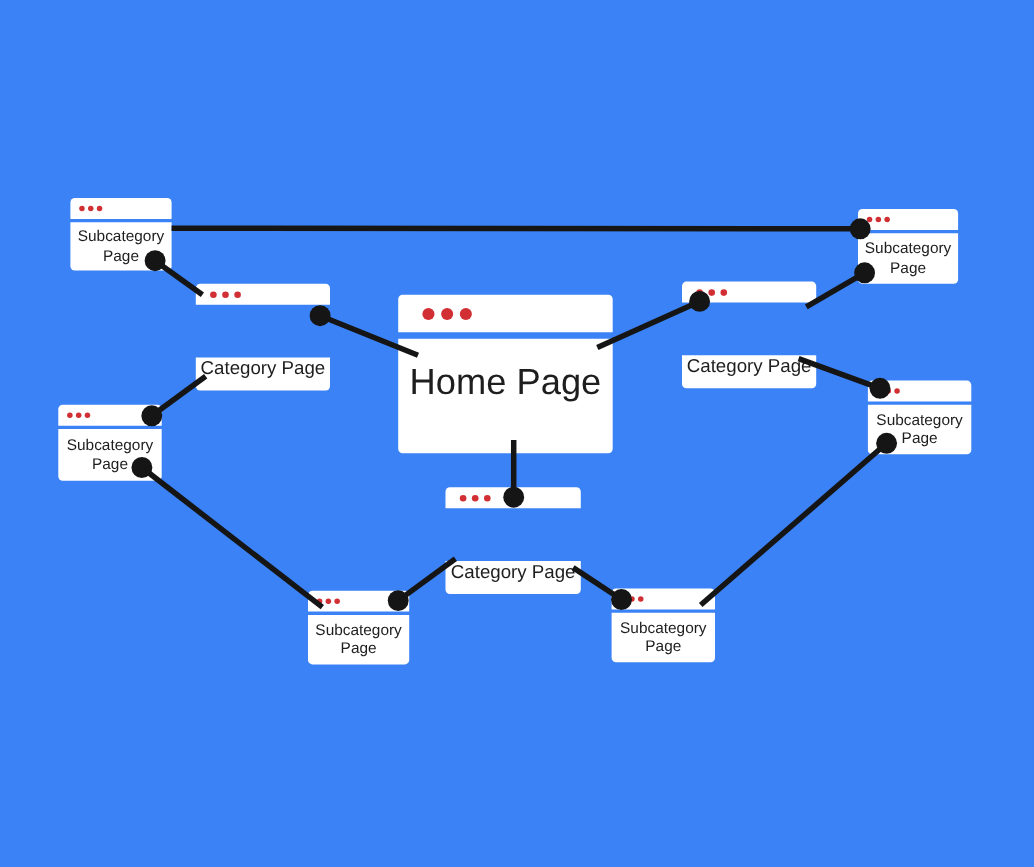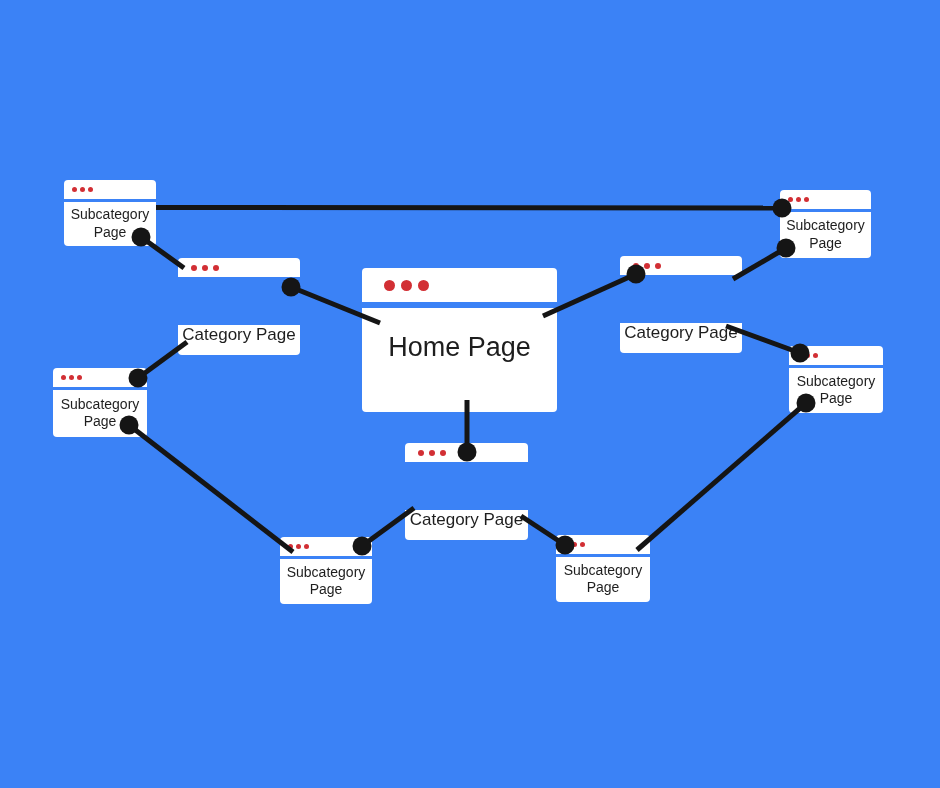--- a/index.html
+++ b/index.html
@@ -69,21 +69,21 @@
   
   .t-cat .bar   { height: 19px; margin-bottom: 3px; }
   .t-cat .wdots { margin-left: 13px; gap: 5px; }
   .t-cat .wdots i { width: 6px; height: 6px; }
   .t-cat .pane  { font-size: 17px; padding-bottom: 10px; margin-top: 45px; }
 
   
   .t-home .bar   { height: 34px; margin-bottom: 6px; }
   .t-home .wdots { margin-left: 22px; gap: 6px; }
   .t-home .wdots i { width: 11px; height: 11px; }
-  .t-home .pane  { font-size: 27px; padding-bottom: 26px; }
+  .t-home .pane  { font-size: 33px; padding-bottom: 26px; }
 
   
   .n-sub-tl { left: 64px;  top: 180px; width: 92px;  height: 66px; }
   .n-cat-l  { left: 178px; top: 258px; width: 122px; height: 90px; }
   .n-home   { left: 362px; top: 268px; width: 195px; height: 144px; }
   .n-cat-r  { left: 620px; top: 256px; width: 122px; height: 91px; }
   .n-sub-tr { left: 780px; top: 190px; width: 91px;  height: 68px; }
   .n-sub-l  { left: 53px;  top: 368px; width: 94px;  height: 69px; }
   .n-sub-r  { left: 789px; top: 346px; width: 94px;  height: 67px; }
   .n-cat-b  { left: 405px; top: 443px; width: 123px; height: 89px; }

